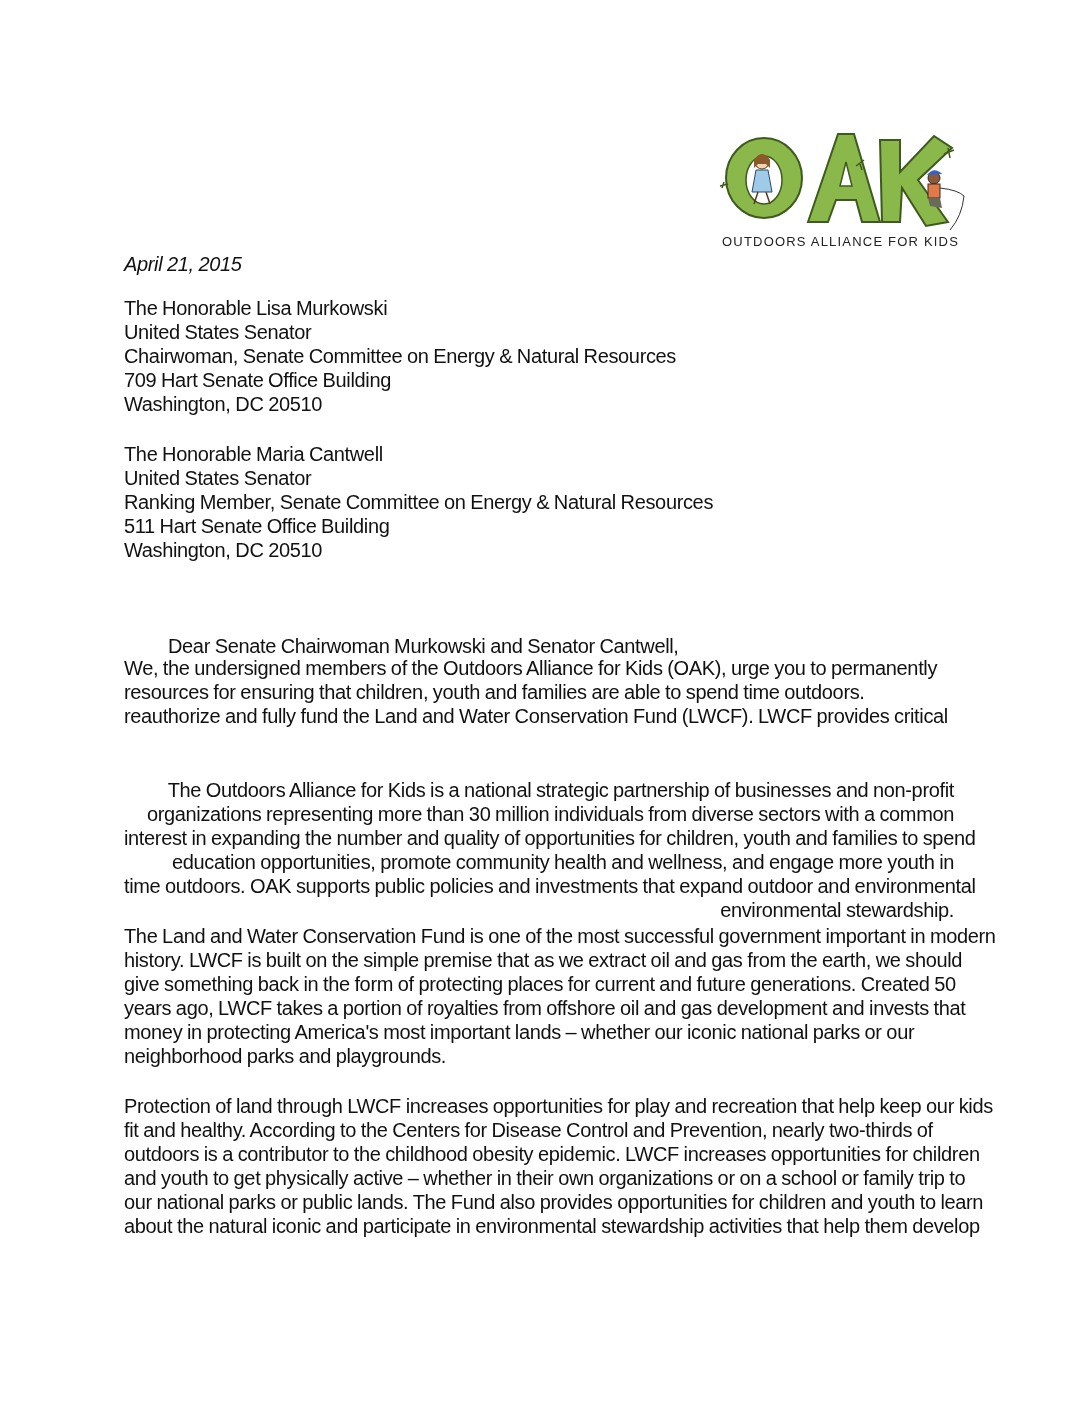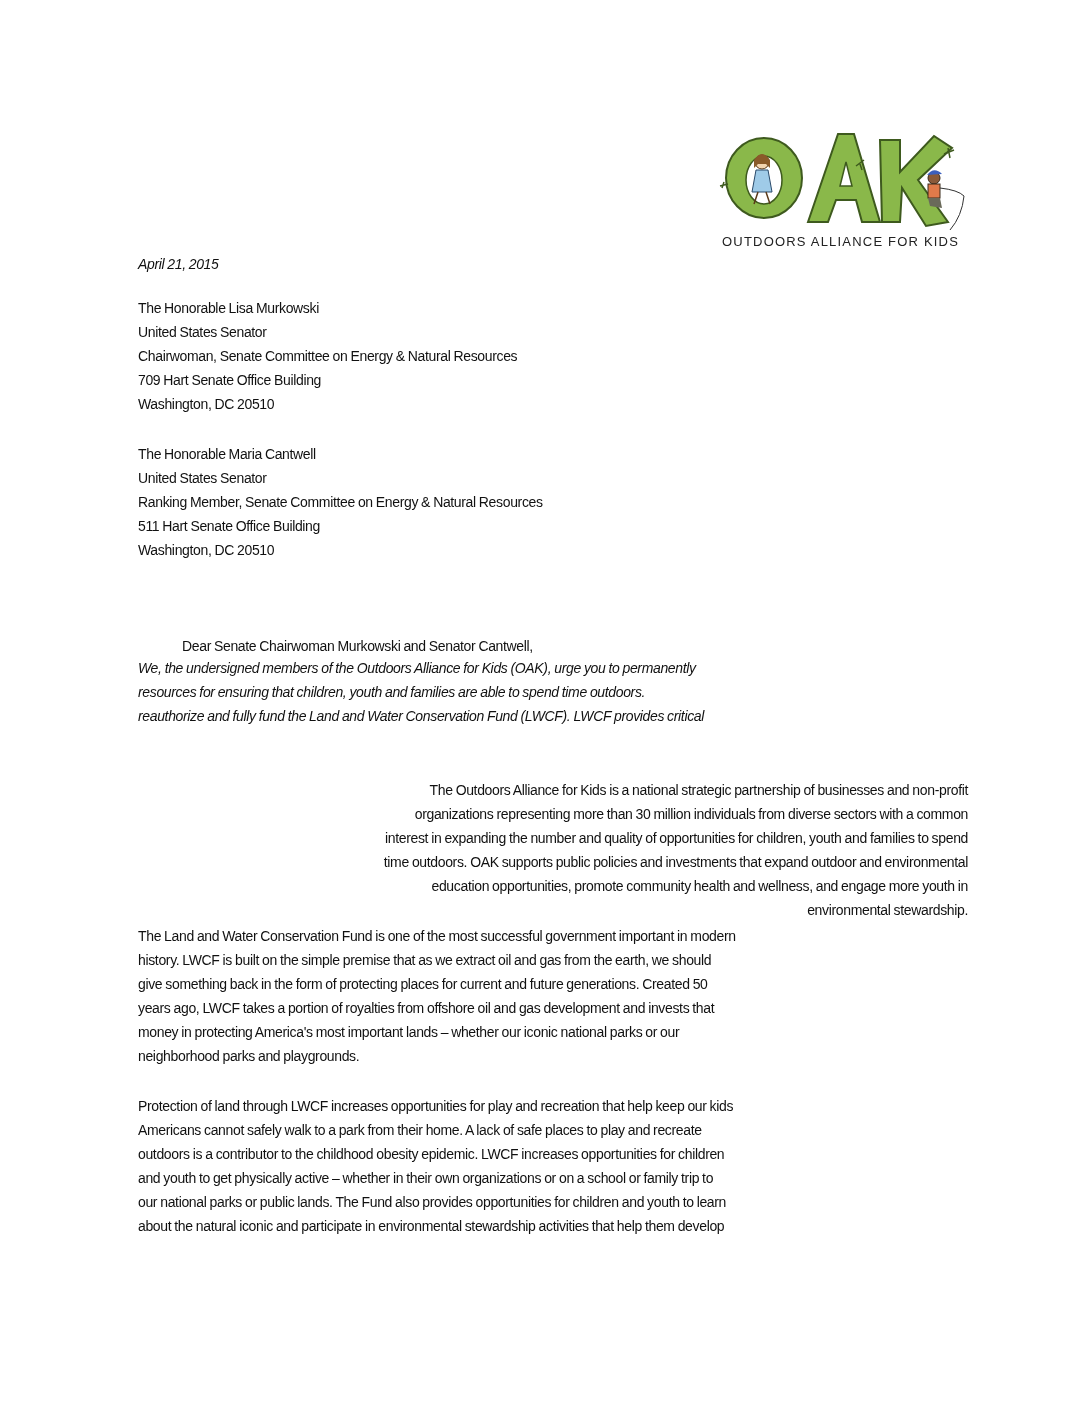--- a/index.html
+++ b/index.html
@@ -3,28 +3,28 @@
   <meta charset="utf-8">
   <style>
     html, body { margin: 0; padding: 0; background: #ffffff; }
     body {
       width: 1088px; height: 1408px; position: relative; overflow: hidden;
       font-family: "Liberation Sans", sans-serif; color: #111111;
     }
     .logo { position: absolute; left: 712px; top: 126px; width: 262px; height: 128px; }
     .logo svg { width: 100%; height: 100%; display: block; }
     .letter {
-      position: absolute; left: 138px; width: 830px;
-      font-size: 14px; line-height: 24px; letter-spacing: -0.35px; word-spacing: -0.5px;
+      position: absolute; left: 124px; width: 830px;
+      font-size: 20px; line-height: 24px; letter-spacing: -0.35px; word-spacing: -0.5px;
     }
     .date { top: 252px; font-style: italic; }
     .addr1 { top: 296px; }
     .addr2 { top: 442px; }
     .salutation { top: 634px; margin-left: 44px; }
-    .p1 { top: 656px; font-style: italic; }
+    .p1 { top: 656px; }
     .p2 { top: 778px; text-align: right; }
     .p3 { top: 924px; }
     .p4 { top: 1094px; }
     .line { display: block; white-space: nowrap; }
   </style>
 </head>
 <body>
 
 <div class="logo">
   <svg viewBox="0 0 262 128" xmlns="http://www.w3.org/2000/svg">
@@ -80,34 +80,34 @@
 <div class="letter p1">
   <span class="line">We, the undersigned members of the Outdoors Alliance for Kids (OAK), urge you to permanently</span>
   <span class="line">resources for ensuring that children, youth and families are able to spend time outdoors.</span>
   <span class="line">reauthorize and fully fund the Land and Water Conservation Fund (LWCF). LWCF provides critical</span>
 </div>
 
 <div class="letter p2">
   <span class="line">The Outdoors Alliance for Kids is a national strategic partnership of businesses and non-profit</span>
   <span class="line">organizations representing more than 30 million individuals from diverse sectors with a common</span>
   <span class="line">interest in expanding the number and quality of opportunities for children, youth and families to spend</span>
+  <span class="line">education opportunities, promote community health and wellness, and engage more youth in</span>
   <span class="line">time outdoors. OAK supports public policies and investments that expand outdoor and environmental</span>
-  <span class="line">education opportunities, promote community health and wellness, and engage more youth in</span>
   <span class="line">environmental stewardship.</span>
 </div>
 
 <div class="letter p3">
   <span class="line">The Land and Water Conservation Fund is one of the most successful government important in modern</span>
   <span class="line">history. LWCF is built on the simple premise that as we extract oil and gas from the earth, we should</span>
   <span class="line">give something back in the form of protecting places for current and future generations.  Created 50</span>
   <span class="line">years ago, LWCF takes a portion of royalties from offshore oil and gas development and invests that</span>
   <span class="line">money in protecting America's most important lands – whether our iconic national parks or our</span>
   <span class="line">neighborhood parks and playgrounds.</span>
 </div>
 
 <div class="letter p4">
   <span class="line">Protection of land through LWCF increases opportunities for play and recreation that help keep our kids</span>
-  <span class="line">Americans cannot safely walk to a park from their home. A lack of safe places to play and recreate</span>
+  <span class="line">fit and healthy. According to the Centers for Disease Control and Prevention, nearly two-thirds of</span>
   <span class="line">outdoors is a contributor to the childhood obesity epidemic. LWCF increases opportunities for children</span>
   <span class="line">and youth to get physically active – whether in their own organizations or on a school or family trip to</span>
   <span class="line">our national parks or public lands. The Fund also provides opportunities for children and youth to learn</span>
   <span class="line">about the natural iconic and participate in environmental stewardship activities that help them develop</span>
 </div>
 
 </body></html>

